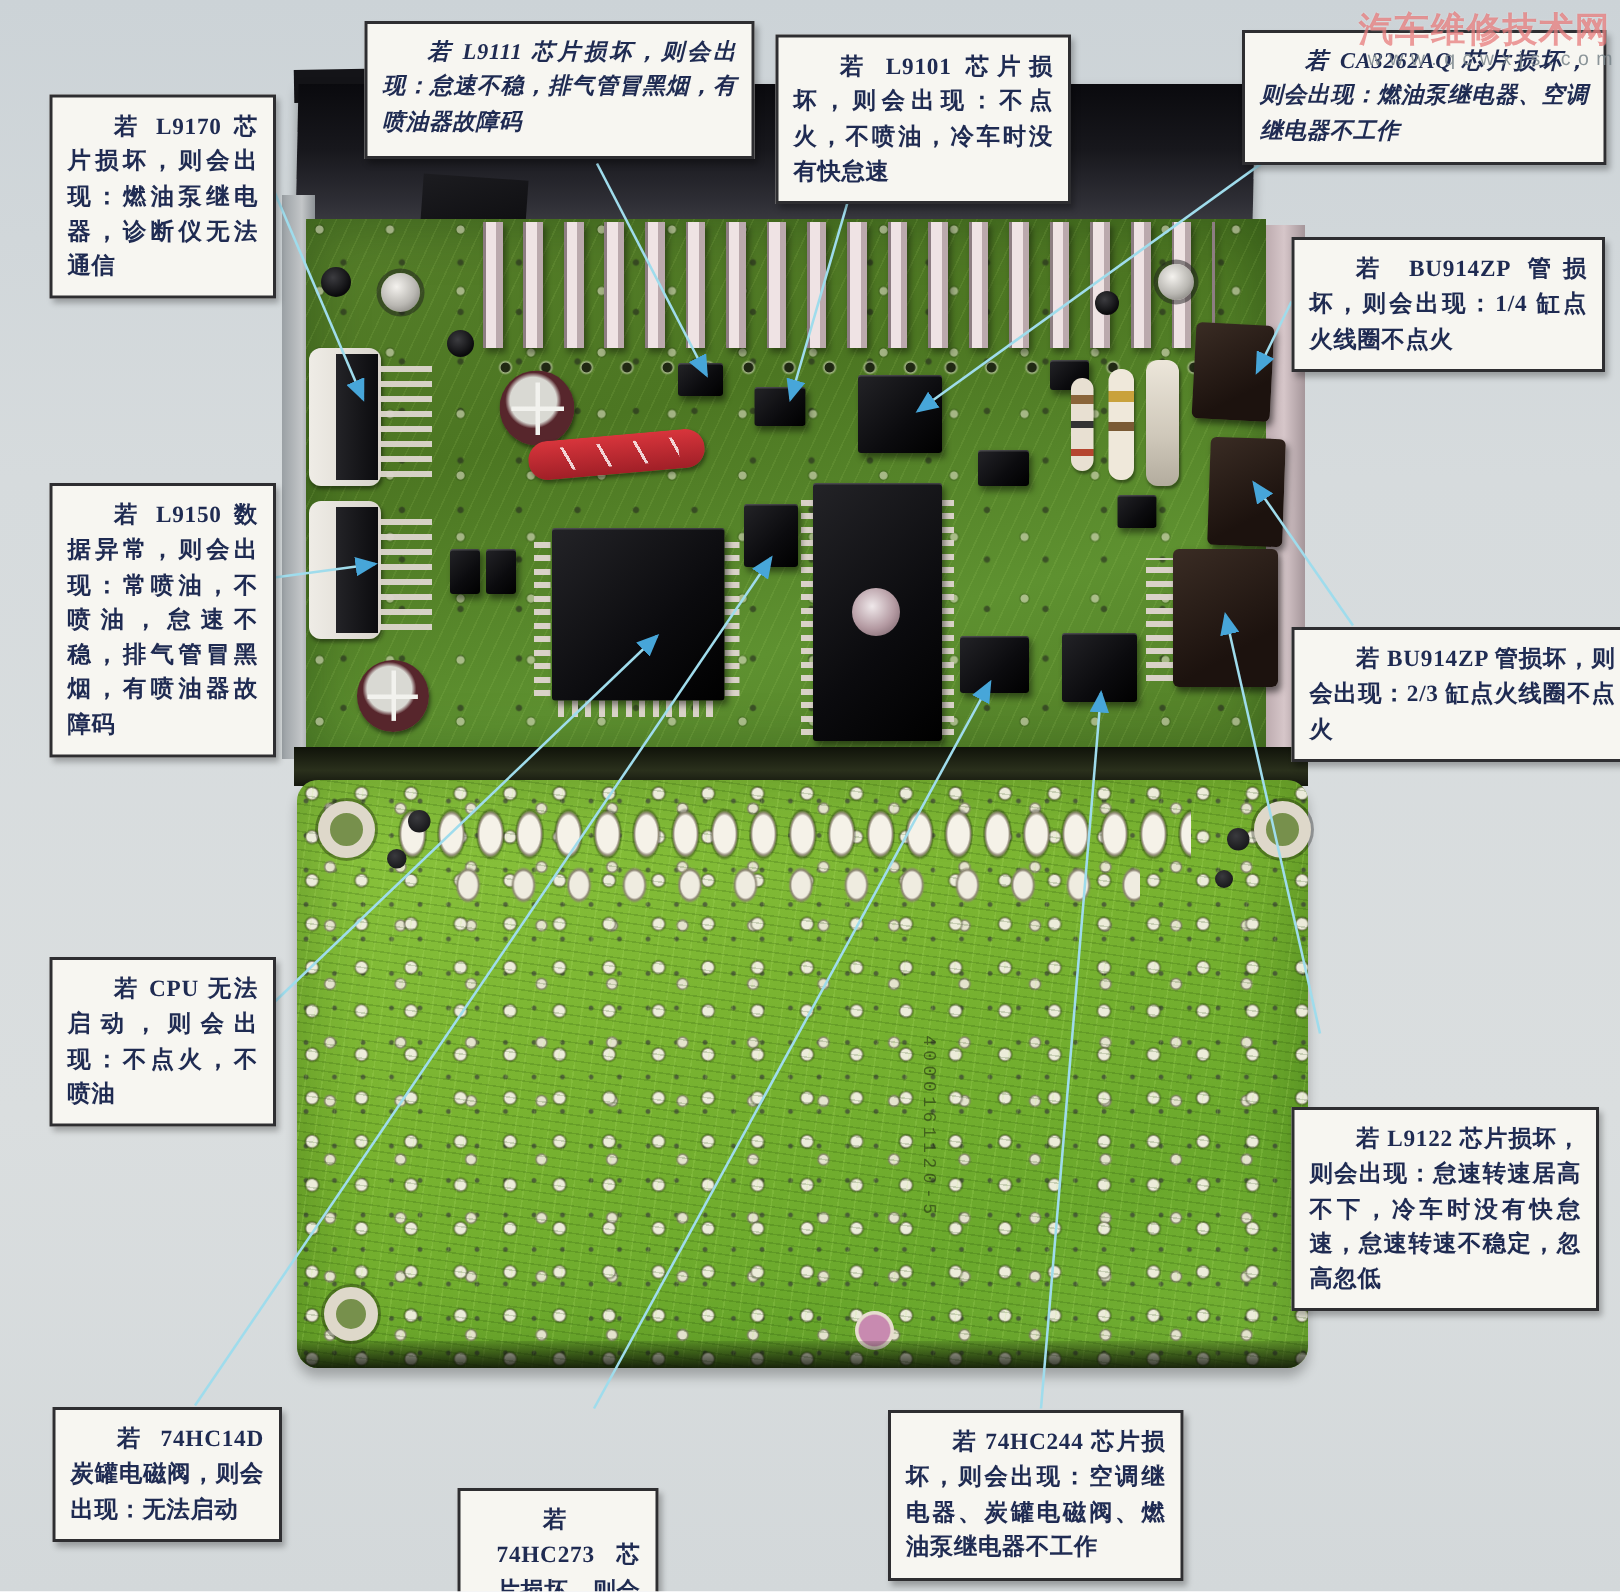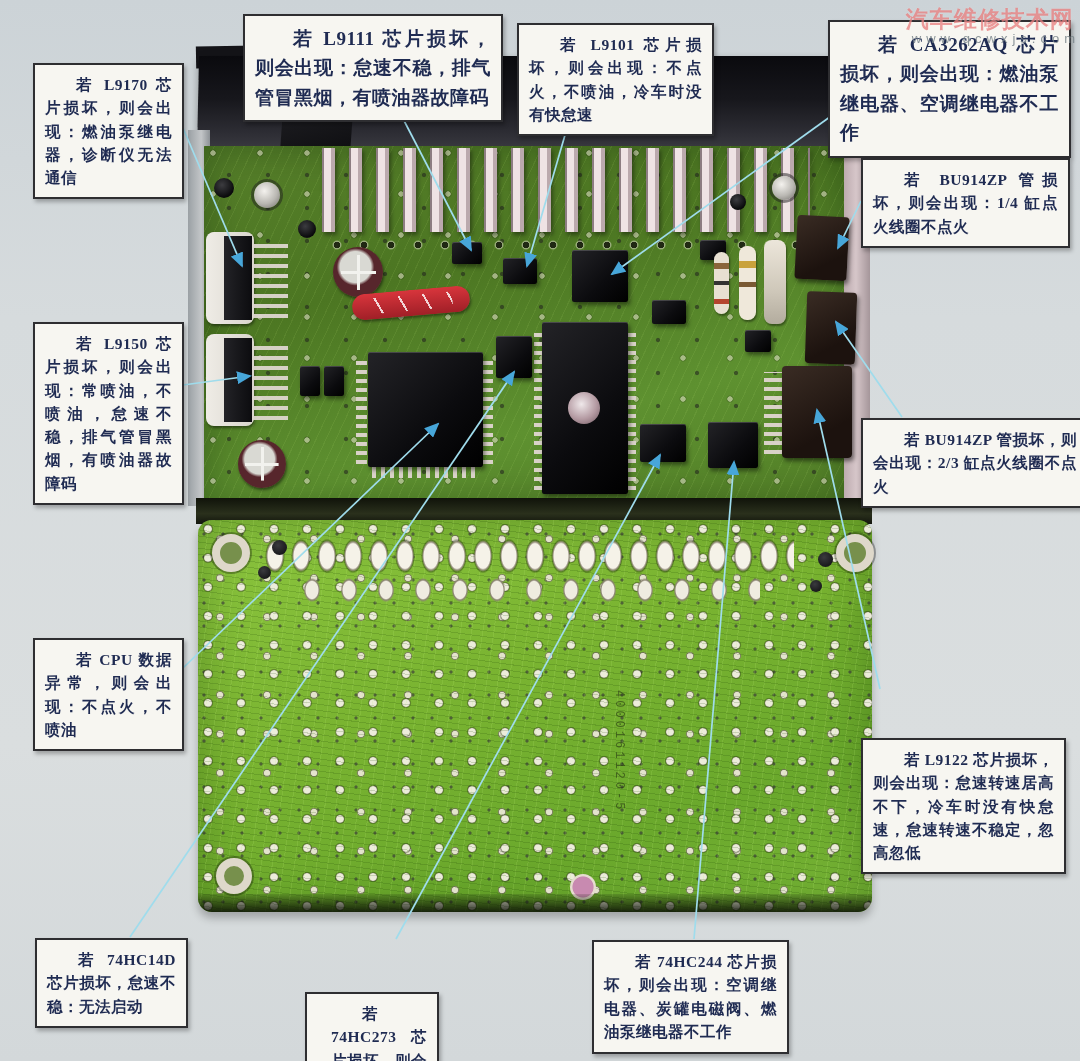--- a/index.html
+++ b/index.html
@@ -82,21 +82,21 @@
   .bedge{position:absolute;left:198px;top:894px;width:674px;height:18px;border-radius:0 0 14px 14px;
         background:linear-gradient(180deg,rgba(20,28,10,.15),rgba(12,16,6,.85));z-index:3;}
   
   .leads{position:absolute;inset:0;z-index:20;pointer-events:none;}
   
   .callout{position:absolute;z-index:30;background:#f7f6f1;border:2px solid #2e2e31;
            box-shadow:2px 3px 4px rgba(0,0,0,.28);padding:8px 10px;box-sizing:border-box;
            color:#1f2b52;font-weight:600;font-size:15.5px;line-height:1.5;
            text-align:justify;letter-spacing:.5px;}
   .callout p{margin:0;text-indent:2em;}
-  .callout.lg{font-size:19px;line-height:1.55;}
+  .callout.lg{font-size:15px;line-height:1.55;font-style:italic;}
   #cb-l9111{left:243px;top:14px;width:260px;min-height:92px;}
   #cb-l9101{left:517px;top:23px;width:197px;min-height:78px;}
   #cb-ca3262aq{left:828px;top:20px;width:243px;min-height:78px;}
   #cb-l9170{left:33px;top:63px;width:151px;min-height:124px;}
   #cb-bu14{left:861px;top:158px;width:209px;min-height:72px;}
   #cb-l9150{left:33px;top:322px;width:151px;min-height:158px;}
   #cb-bu23{left:861px;top:418px;width:228px;min-height:74px;}
   #cb-cpu{left:33px;top:638px;width:151px;min-height:82px;}
   #cb-l9122{left:861px;top:690px;width:205px;min-height:120px;margin-top:48px;}
   #cb-hc14d{left:35px;top:938px;width:153px;min-height:90px;}
@@ -219,33 +219,33 @@
   <div class="callout lg" id="cb-ca3262aq">
       <p>若 CA3262AQ 芯片损坏，则会出现：燃油泵继电器、空调继电器不工作</p>
     </div>
   <div class="callout" id="cb-l9170">
       <p>若 L9170 芯片损坏，则会出现：燃油泵继电器，诊断仪无法通信</p>
     </div>
   <div class="callout" id="cb-bu14">
       <p>若 BU914ZP 管损坏，则会出现：1/4 缸点火线圈不点火</p>
     </div>
   <div class="callout" id="cb-l9150">
-      <p>若 L9150 芯片损坏，则会出现：常喷油，不喷油，怠速不稳，排气管冒黑烟，有喷油器故障码</p>
+      <p>若 L9150 数据异常，则会出现：常喷油，不喷油，怠速不稳，排气管冒黑烟，有喷油器故障码</p>
     </div>
   <div class="callout" id="cb-bu23">
       <p>若 BU914ZP 管损坏，则会出现：2/3 缸点火线圈不点火</p>
     </div>
   <div class="callout" id="cb-cpu">
-      <p>若 CPU 数据异常，则会出现：不点火，不喷油</p>
+      <p>若 CPU 无法启动，则会出现：不点火，不喷油</p>
     </div>
   <div class="callout" id="cb-l9122">
       <p>若 L9122 芯片损坏，则会出现：怠速转速居高不下，冷车时没有快怠速，怠速转速不稳定，忽高忽低</p>
     </div>
   <div class="callout" id="cb-hc14d">
-      <p>若 74HC14D 芯片损坏，怠速不稳：无法启动</p>
+      <p>若 74HC14D 炭罐电磁阀，则会出现：无法启动</p>
     </div>
   <div class="callout" id="cb-hc273">
       <p>若 74HC273 芯片损坏，则会出现：空调不工作，怠速转速忽高忽低</p>
     </div>
   <div class="callout" id="cb-hc244">
       <p>若 74HC244 芯片损坏，则会出现：空调继电器、炭罐电磁阀、燃油泵继电器不工作</p>
     </div>
 
   <div class="watermark">
     <div class="wm-title">汽车维修技术网</div>

